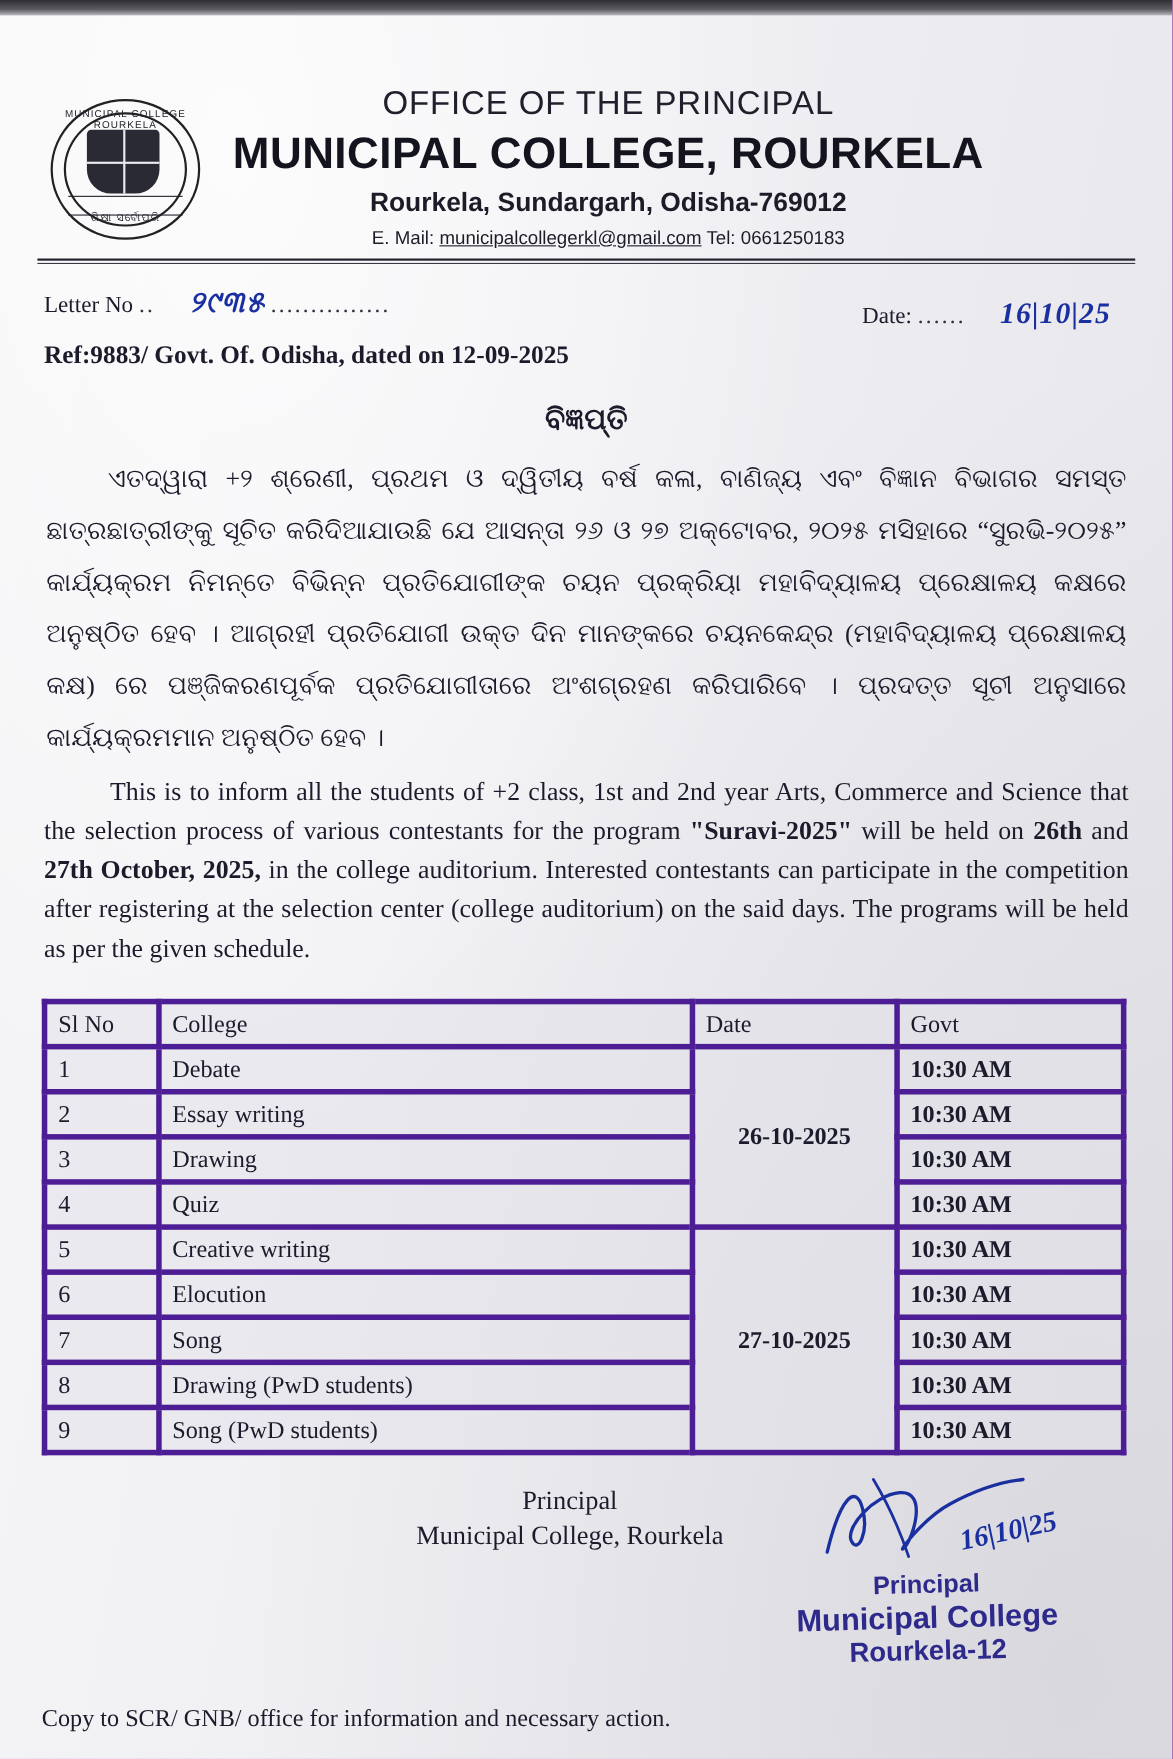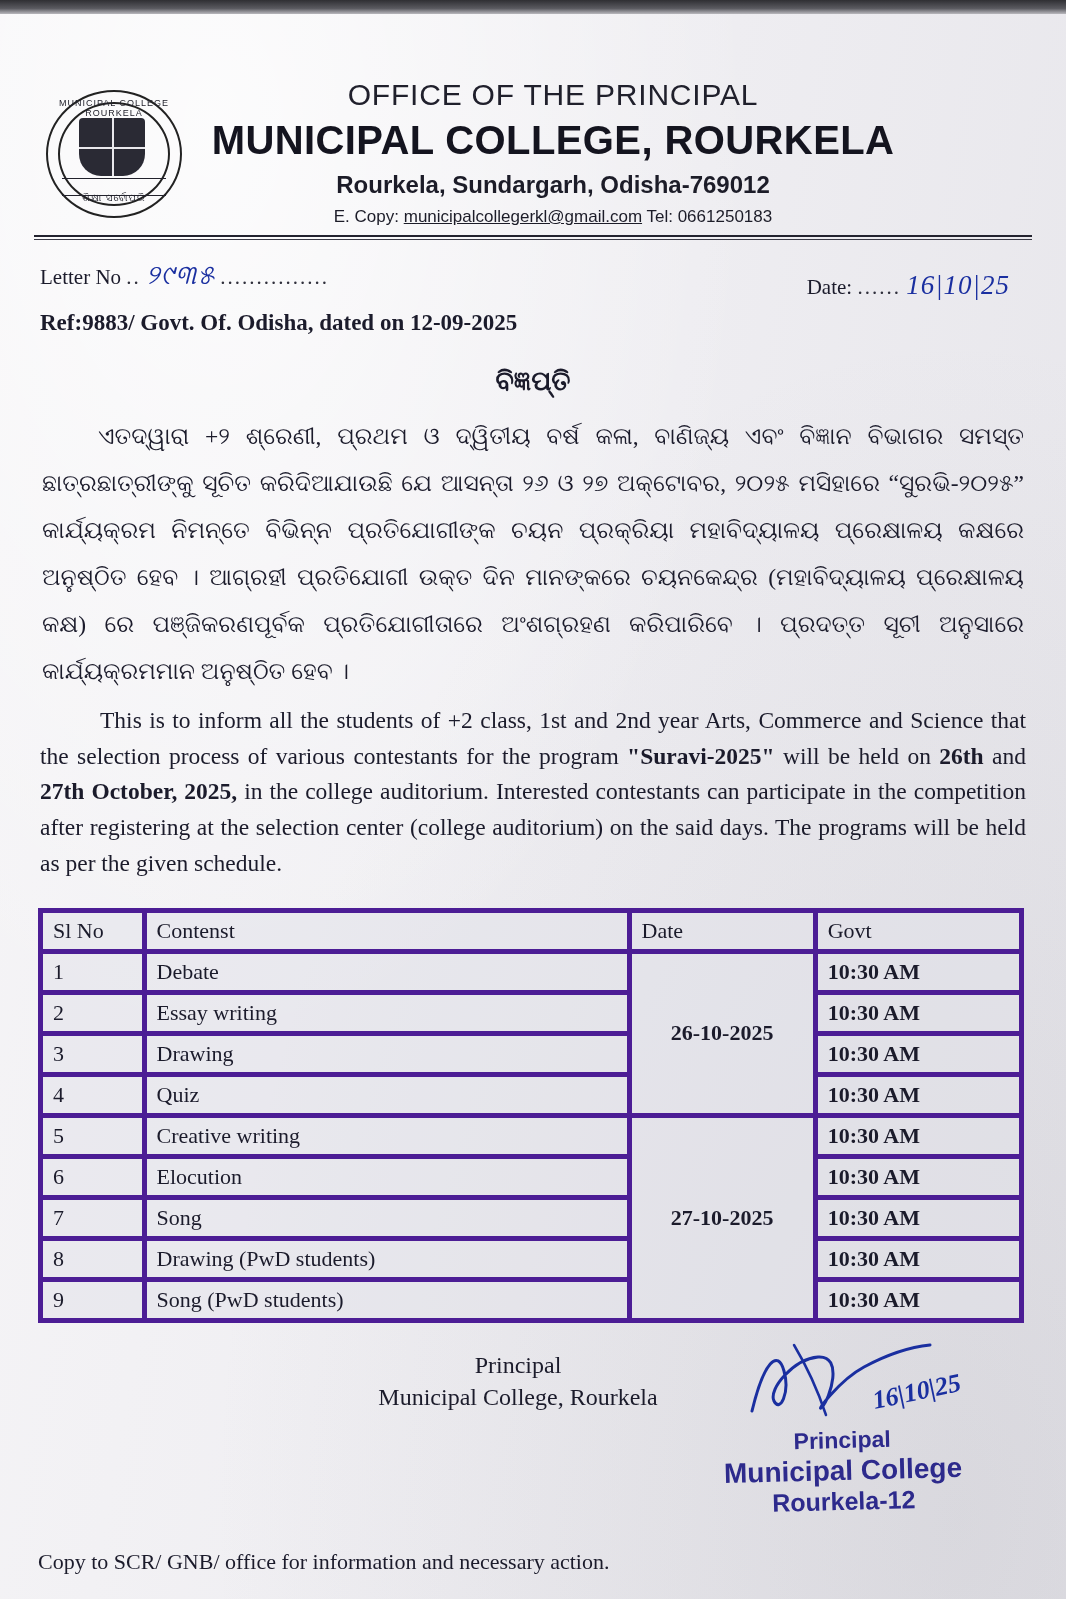--- a/index.html
+++ b/index.html
@@ -110,22 +110,23 @@
   }
   .dots {
     letter-spacing: 2px;
     color: #30303c;
   }
   .hand {
     font-family: "Liberation Serif", serif;
     color: #1a2fa0;
     font-size: 27px;
     font-style: italic;
-    font-weight: normal;
+    font-weight: bold;
     letter-spacing: 1px;
+    margin-left: 26px;
   }
   .date-no {
     position: absolute;
     right: 22px;
     top: 20px;
     white-space: nowrap;
   }
 
   .ref-line {
     margin-top: 6px;
@@ -318,21 +319,21 @@
         <div class="top-text">MUNICIPAL COLLEGE ROURKELA</div>
         <div class="shield"></div>
         <div class="banner"></div>
         <div class="bot-text">ଶିକ୍ଷା ସର୍ବୋପରି</div>
       </div>
 
       <div class="office-line">OFFICE OF THE PRINCIPAL</div>
       <div class="college-name">MUNICIPAL COLLEGE, ROURKELA</div>
       <div class="address-line">Rourkela, Sundargarh, Odisha-769012</div>
       <div class="email-line">
-        <span>E. Copy:</span>
+        <span>E. Mail:</span>
         <span class="mail-link">municipalcollegerkl@gmail.com</span>
         <span>Tel: 0661250183</span>
       </div>
       <div class="rule"></div>
       <div class="rule thin"></div>
     </div>
 
     <div class="meta-row">
       <div class="letter-no">
         <span>Letter No</span>
@@ -353,21 +354,21 @@
     <div class="odia-body"><span class="indent"></span><span>ଏତଦ୍ୱାରା +୨ ଶ୍ରେଣୀ, ପ୍ରଥମ ଓ ଦ୍ୱିତୀୟ ବର୍ଷ କଳା, ବାଣିଜ୍ୟ ଏବଂ ବିଜ୍ଞାନ ବିଭାଗର ସମସ୍ତ ଛାତ୍ରଛାତ୍ରୀଙ୍କୁ ସୂଚିତ କରିଦିଆଯାଉଛି ଯେ ଆସନ୍ତା ୨୬ ଓ ୨୭ ଅକ୍ଟୋବର, ୨୦୨୫ ମସିହାରେ “ସୁରଭି-୨୦୨୫” କାର୍ଯ୍ୟକ୍ରମ ନିମନ୍ତେ ବିଭିନ୍ନ ପ୍ରତିଯୋଗୀଙ୍କ ଚୟନ ପ୍ରକ୍ରିୟା ମହାବିଦ୍ୟାଳୟ ପ୍ରେକ୍ଷାଳୟ କକ୍ଷରେ ଅନୁଷ୍ଠିତ ହେବ । ଆଗ୍ରହୀ ପ୍ରତିଯୋଗୀ ଉକ୍ତ ଦିନ ମାନଙ୍କରେ ଚୟନକେନ୍ଦ୍ର (ମହାବିଦ୍ୟାଳୟ ପ୍ରେକ୍ଷାଳୟ କକ୍ଷ) ରେ ପଞ୍ଜିକରଣପୂର୍ବକ ପ୍ରତିଯୋଗୀତାରେ ଅଂଶଗ୍ରହଣ କରିପାରିବେ । ପ୍ରଦତ୍ତ ସୂଚୀ ଅନୁସାରେ କାର୍ଯ୍ୟକ୍ରମମାନ ଅନୁଷ୍ଠିତ ହେବ ।</span></div>
 
     <div class="notice-body">
       <span class="indent"></span><span>This is to inform all the students of +2 class, 1st and 2nd year Arts, Commerce and Science that the selection process of various contestants for the program </span><b>"Suravi-2025"</b><span> will be held on </span><b>26th</b><span> and </span><b>27th October, 2025,</b><span> in the college auditorium. Interested contestants can participate in the competition after registering at the selection center (college auditorium) on the said days. The programs will be held as per the given schedule.</span>
     </div>
 
     <table class="schedule">
       <thead>
         <tr>
           <th class="col-sl">Sl No</th>
-          <th class="col-contest">Contenst</th>
+          <th class="col-contest">College</th>
           <th class="col-date">Date</th>
           <th class="col-time">Govt</th>
         </tr>
       </thead>
       <tbody>
         <tr>
           <td>1</td>
           <td>Debate</td>
           <td class="date-cell" rowspan="4">26-10-2025</td>
           <td class="time-cell">10:30 AM</td>

